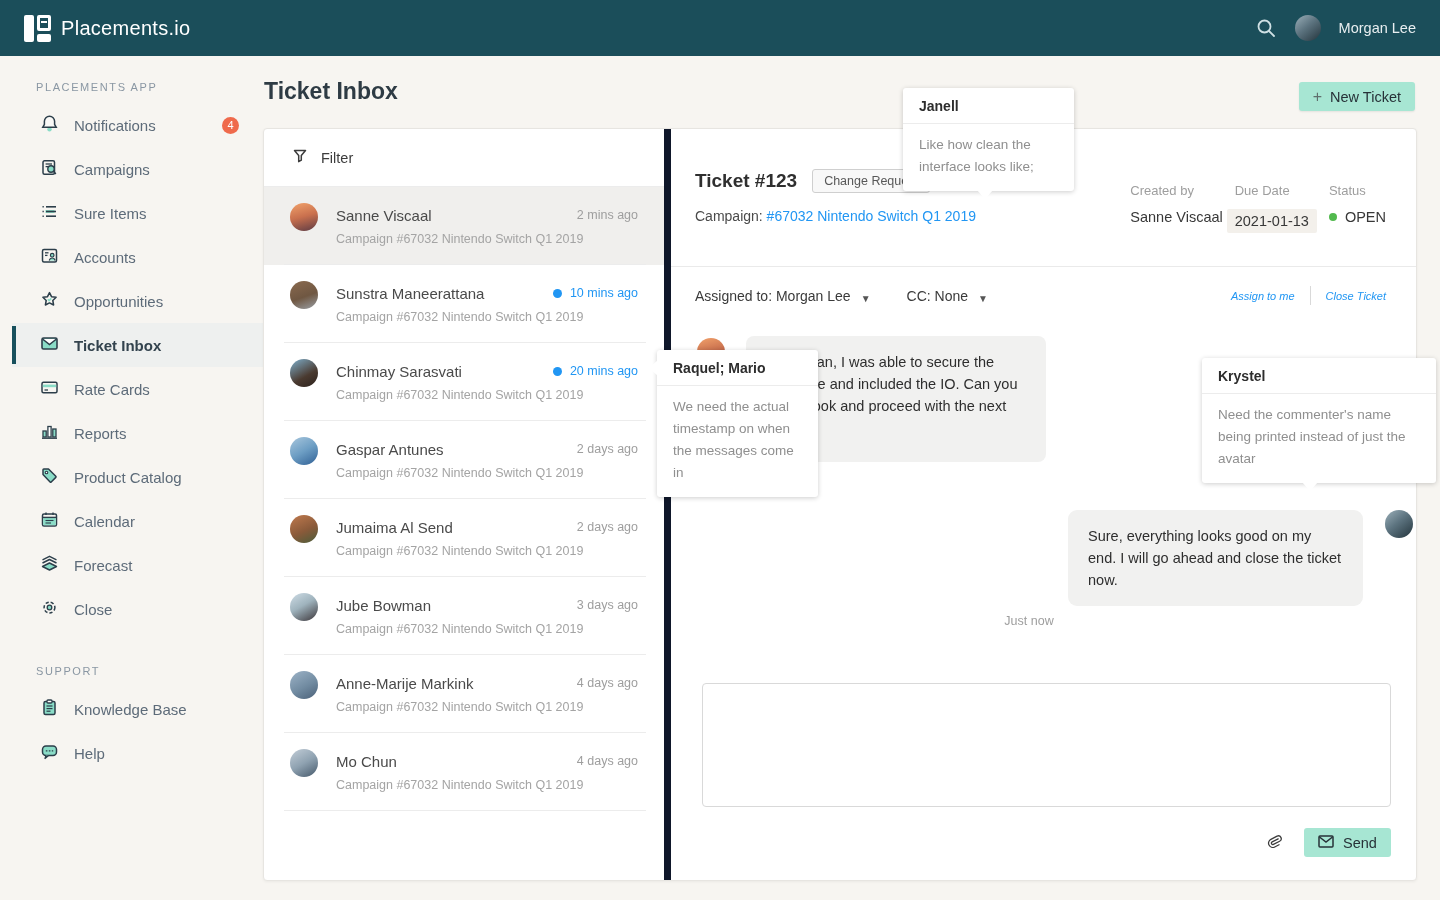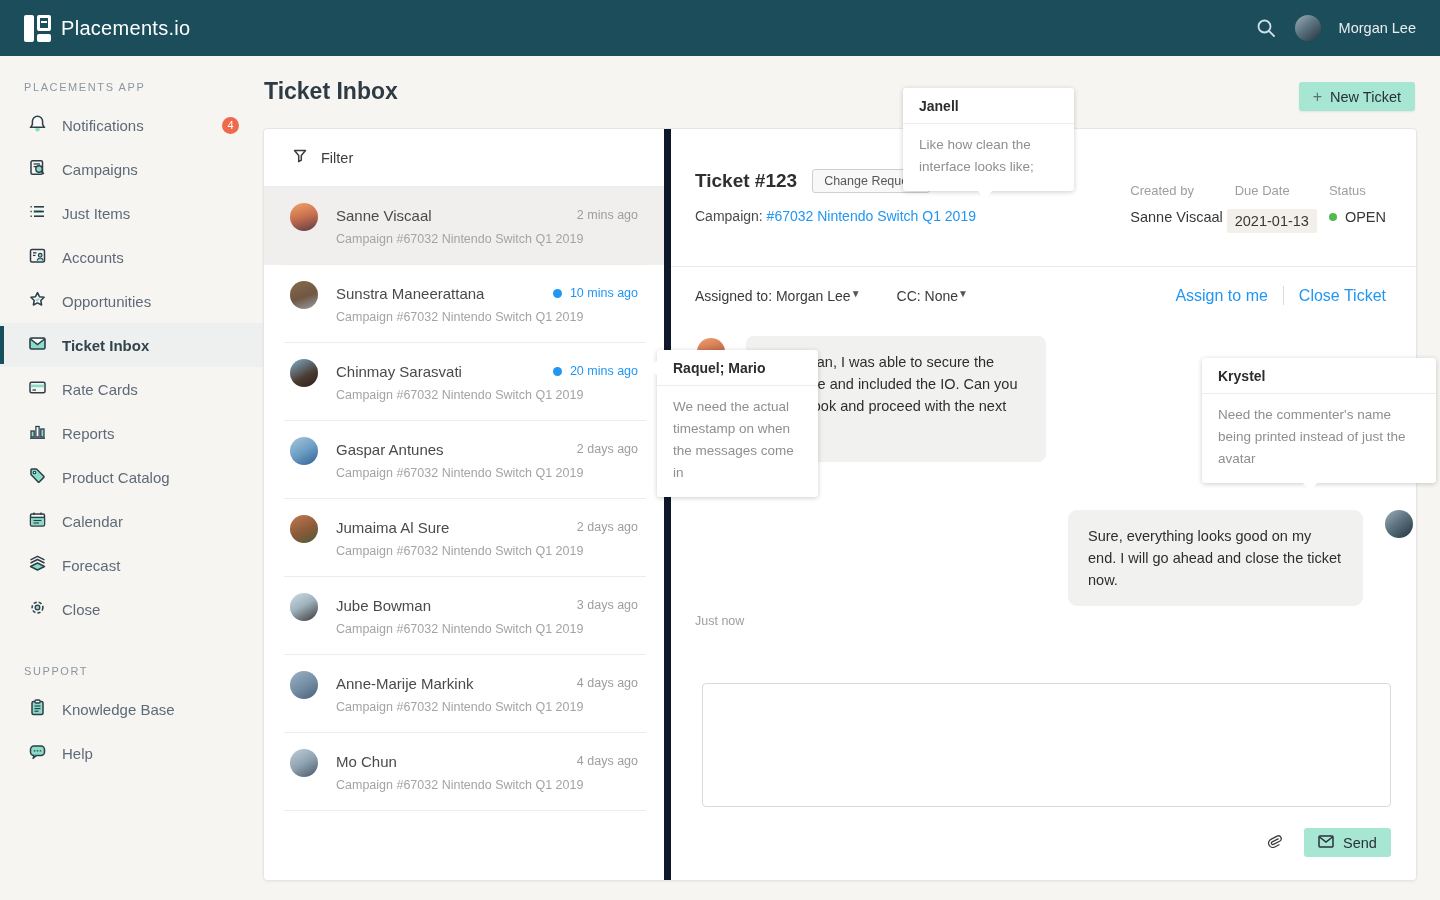--- a/index.html
+++ b/index.html
@@ -16,21 +16,21 @@
   .logo-icon i { position:absolute; background:#fff; border-radius:2px; }
   .logo-icon .l1 { left:0; top:0; width:10px; height:27px; }
   .logo-icon .l2 { left:13px; top:0; width:14px; height:16px; background:transparent; border:3px solid #fff; }
   .logo-icon .l2::after { content:""; position:absolute; left:1px; right:1px; top:3px; height:2px; background:#fff; }
   .logo-icon .l3 { left:13px; top:19px; width:14px; height:8px; }
   .brand-name { color:#fff; font-size:20px; letter-spacing:.3px; }
   .topbar-right { margin-left:auto; display:flex; align-items:center; gap:18px; }
   .avatar { border-radius:50%; flex:none; }
   .topbar-user { color:#e8eef0; font-size:14.5px; }
   
-  .sidebar { position:absolute; left:0; top:56px; width:263px; height:844px; padding-top:25px; }
+  .sidebar { position:absolute; left:0; top:56px; width:263px; height:844px; padding-top:25px;padding-left:12px; }
   .side-section { font-size:11px; letter-spacing:1.6px; color:#8a97a3; padding:0 24px; margin-bottom:10px; }
   .side-item { height:44px; display:flex; align-items:center; padding:0 24px 0 28px;
     color:#5d6b79; font-size:15px; gap:15px; position:relative; cursor:pointer; }
   .side-item svg { flex:none; }
   .side-item.active { background:#eef0ef; color:#33434e; font-weight:bold; }
   .side-item.active::before { content:""; position:absolute; left:0; top:3px; bottom:3px; width:4px; background:#17505c; }
   .side-badge { margin-left:auto; background:#ef6a4c; color:#fff; width:17px; height:17px;
     border-radius:50%; font-size:11px; display:flex; align-items:center; justify-content:center; }
   .side-gap { height:34px; }
   
@@ -70,38 +70,38 @@
   .dh-campaign a { color:#2196f3; text-decoration:none; cursor:pointer; }
   .dh-meta { position:absolute; top:54px; right:30px; display:flex; gap:12px; }
   .meta-col { text-align:left; }
   .meta-label { font-size:13px; color:#9e9e9e; margin-bottom:11px; }
   .meta-value { font-size:14.5px; color:#383838; }
   .due-chip { background:#f3f0eb; padding:4px 8px; border-radius:2px; display:inline-block; margin-left:-8px; }
   .status-value { display:flex; align-items:center; gap:8px; }
   .status-dot { width:8px; height:8px; border-radius:50%; background:#52b94e; }
   
   .assign-row { height:57px; display:flex; align-items:center; padding:0 30px 0 24px; font-size:14px; }
-  .assign-dd { color:#3a3a3a; display:flex; align-items:flex-start; cursor:pointer; }
+  .assign-dd { color:#3a3a3a; display:flex; align-items:flex-end; gap:10px; cursor:pointer; }
   .assign-dd .caret { color:#555; font-size:10px; }
   .cc-dd { margin-left:36px; }
   .assign-actions { margin-left:auto; display:flex; align-items:center; gap:15px; }
-  .assign-actions a { color:#2196f3; font-size:16px; text-decoration:none; cursor:pointer; }
+  .assign-actions a { color:#2196f3; font-size:11px; text-decoration:none; cursor:pointer;font-style:italic; }
   .v-sep { width:1px; height:19px; background:#d9d9d9; }
   
   .messages { padding:12px 0 0 24px; }
   .msg-left { display:flex; }
   .msg-left .avatar { width:28px; height:28px; margin:2px 21px 0 2px; }
   .bubble { background:#f1f1f0; border-radius:8px; padding:15px 20px; font-size:14.5px;
     line-height:22px; color:#2e2e2e; }
   .bubble-left { width:300px; min-height:126px; }
   .msg-time-left { font-size:12.5px; color:#9e9e9e; margin:7px 0 0 78px; }
   .msg-right { display:flex; justify-content:flex-end; align-items:flex-start; margin-top:27px; padding-right:3px; }
   .bubble-right { width:295px;border-radius:9px; }
   .msg-right .avatar { width:28px; height:28px; margin:0 0 0 22px; }
-  .msg-time-right { font-size:12.5px; color:#9e9e9e; text-align:left; margin:8px 53px 0 0; }
+  .msg-time-right { font-size:12.5px; color:#9e9e9e; text-align:center; margin:8px 53px 0 0; }
   
   .reply { position:absolute; left:25px; right:25px; top:554px;margin-left:6px; }
   .reply textarea { width:100%; height:124px; border:1px solid #d9d9d9; border-radius:4px;
     resize:none; font-family:inherit; font-size:14px; padding:12px; outline:none; background:#fff; }
   .reply-actions { display:flex; justify-content:flex-end; align-items:center; gap:19px; margin-top:17px; }
   .clip-btn { background:none; border:none; cursor:pointer; padding:2px; }
   .send-btn { background:#a7e6d3; border:none; border-radius:3px; height:29px; min-width:87px;
     padding:0 14px; font-size:14.5px; color:#273238; font-family:inherit; display:flex;
     align-items:center; justify-content:center; gap:9px; cursor:pointer; }
   
@@ -170,21 +170,21 @@
   <div class="side-item">
     <span><svg width="19" height="19" viewBox="0 0 19 19" fill="none">
           <rect x="5.5" y="8" width="9" height="3" fill="#8adcc7"></rect>
           <line x1="2.5" y1="4.8" x2="3.8" y2="4.8" stroke="#2c3e4a" stroke-width="1.6"></line>
           <line x1="6" y1="4.8" x2="16" y2="4.8" stroke="#2c3e4a" stroke-width="1.6"></line>
           <line x1="2.5" y1="9.5" x2="3.8" y2="9.5" stroke="#2c3e4a" stroke-width="1.6"></line>
           <line x1="6" y1="9.5" x2="16" y2="9.5" stroke="#2c3e4a" stroke-width="1.6"></line>
           <line x1="2.5" y1="14.2" x2="3.8" y2="14.2" stroke="#2c3e4a" stroke-width="1.6"></line>
           <line x1="6" y1="14.2" x2="16" y2="14.2" stroke="#2c3e4a" stroke-width="1.6"></line>
         </svg></span>
-    <span>Just Items</span>
+    <span>Sure Items</span>
   </div>
 
   <div class="side-item">
     <span><svg width="19" height="19" viewBox="0 0 19 19" fill="none">
           <rect x="2.5" y="3.5" width="14" height="12.5" rx="1.5" stroke="#2c3e4a" stroke-width="1.5"></rect>
           <line x1="5" y1="6.8" x2="8.5" y2="6.8" stroke="#2c3e4a" stroke-width="1.3"></line>
           <line x1="5" y1="9.4" x2="7.5" y2="9.4" stroke="#2c3e4a" stroke-width="1.3"></line>
           <circle cx="12.2" cy="9.2" r="1.8" fill="#8adcc7" stroke="#2c3e4a" stroke-width="1.2"></circle>
           <path d="M9.2 14.5c.5-1.7 1.7-2.5 3-2.5s2.5.8 3 2.5" fill="#8adcc7" stroke="#2c3e4a" stroke-width="1.2"></path>
         </svg></span>
@@ -356,21 +356,21 @@
               </span>
           </div>
           <div class="ti-campaign">Campaign #67032 Nintendo Switch Q1 2019</div>
         </div>
       </div>
 
       <div class="ticket-item">
         <span class="avatar" style="background: linear-gradient(155deg, rgb(192, 122, 78) 0%, rgb(138, 90, 58) 55%, rgb(74, 93, 58) 100%);"></span>
         <div class="ti-body">
           <div class="ti-top">
-            <span class="ti-name">Jumaima Al Sure</span>
+            <span class="ti-name">Jumaima Al Send</span>
             <span class="ti-time">
                 <span>2 days ago</span>
               </span>
           </div>
           <div class="ti-campaign">Campaign #67032 Nintendo Switch Q1 2019</div>
         </div>
       </div>
 
       <div class="ticket-item">
         <span class="avatar" style="background: linear-gradient(150deg, rgb(207, 221, 230) 0%, rgb(159, 179, 189) 45%, rgb(58, 52, 56) 100%);"></span>

